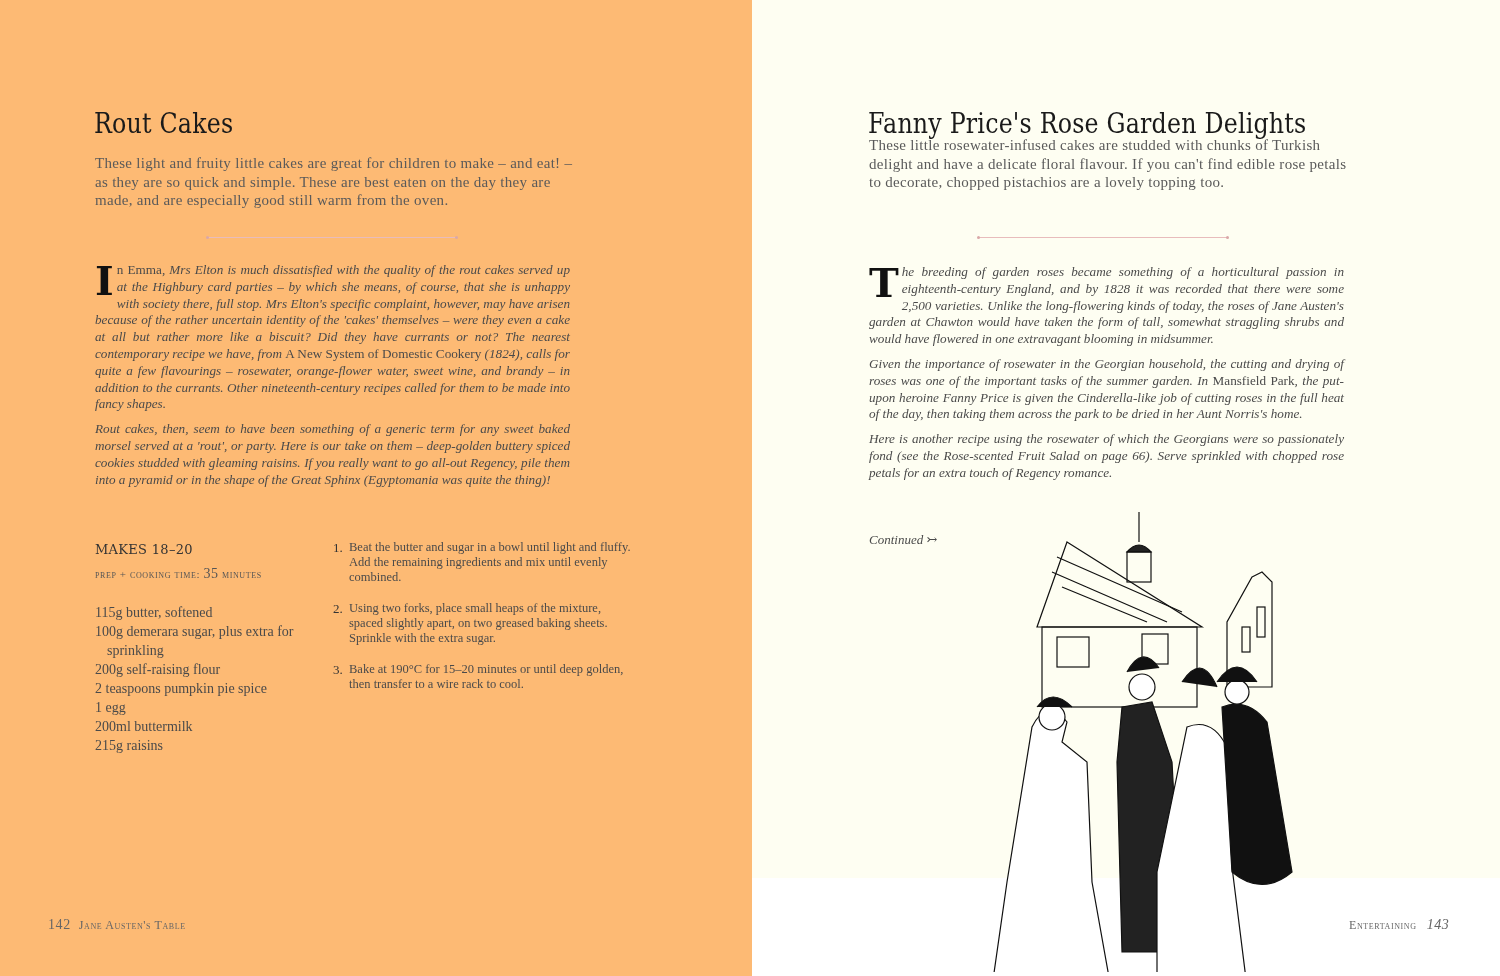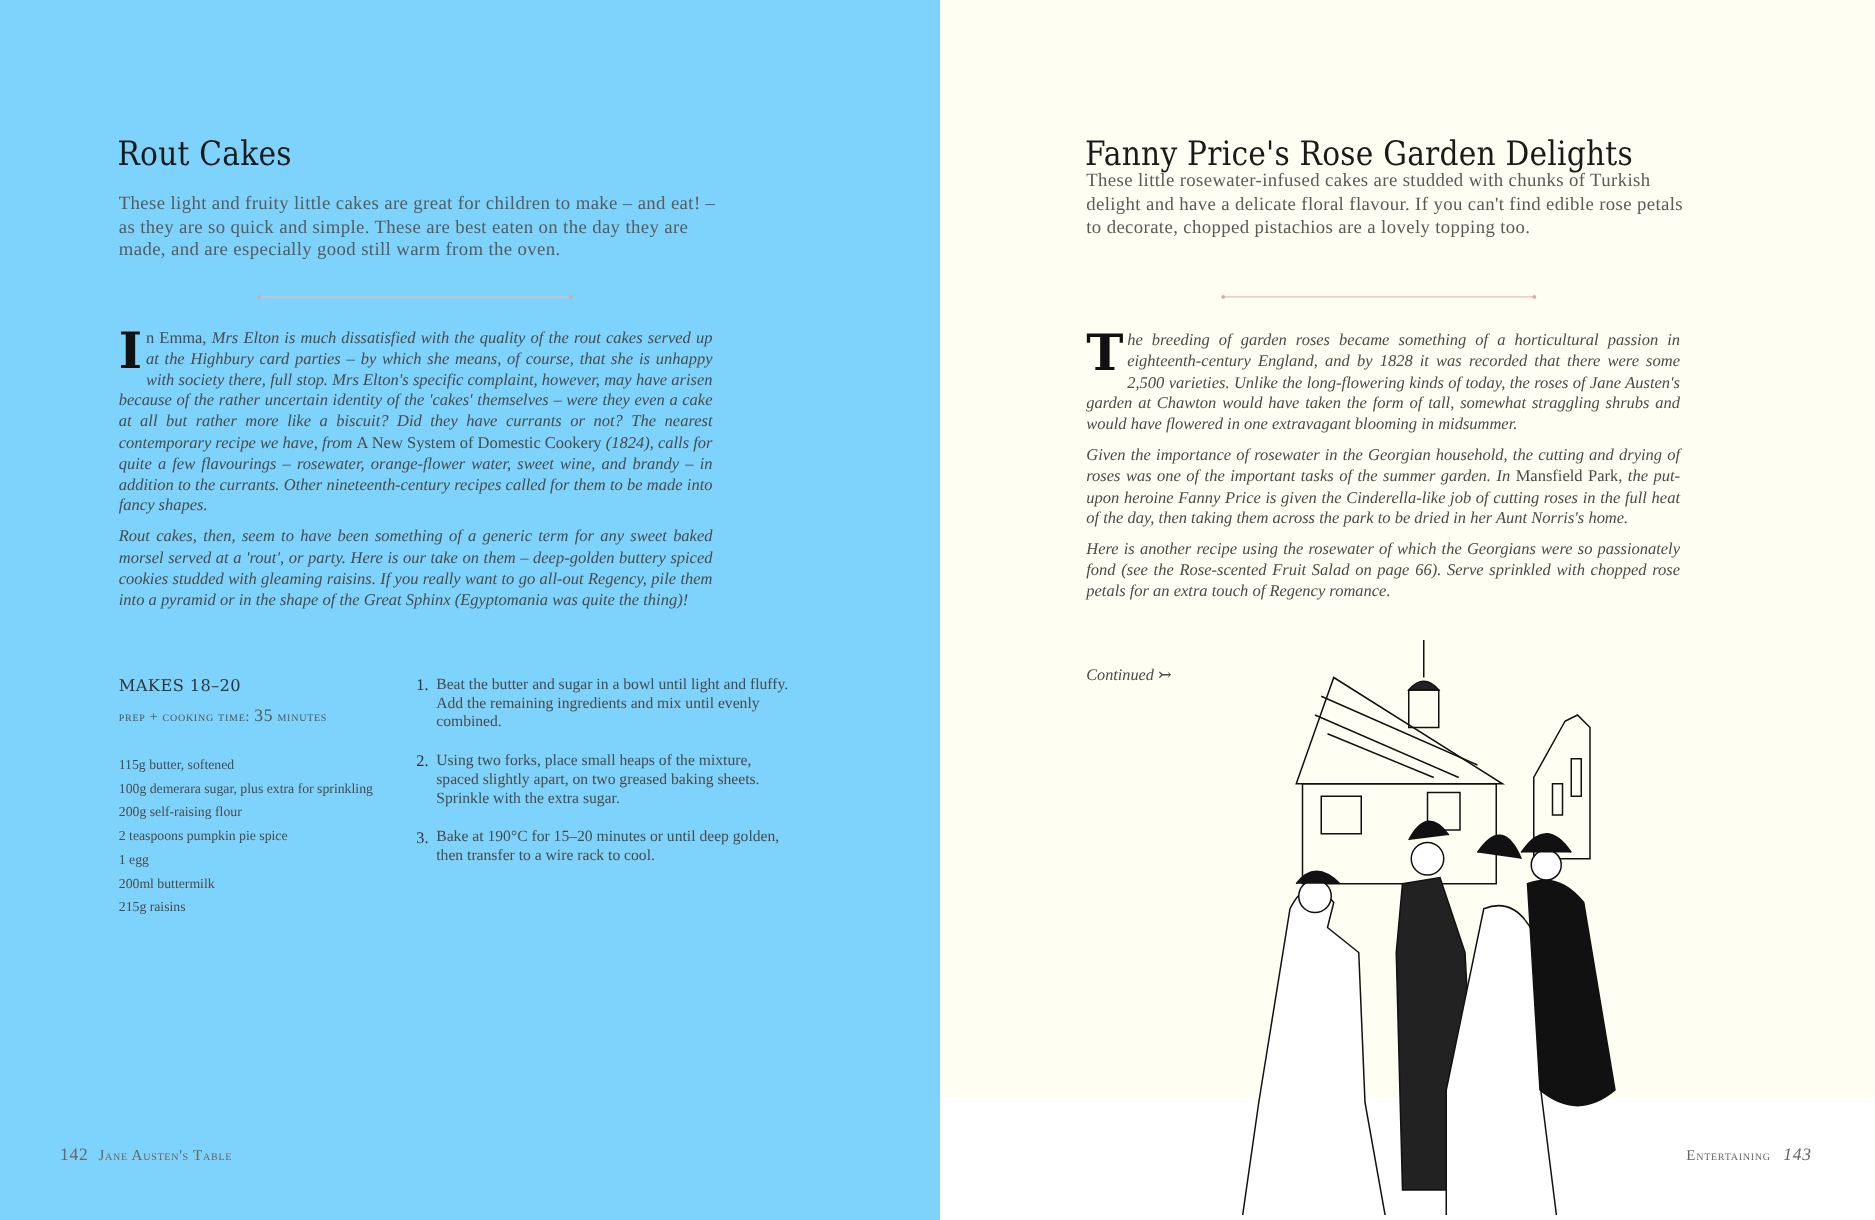--- a/index.html
+++ b/index.html
@@ -1,36 +1,36 @@
 <!DOCTYPE html>
 <html><head>
 <meta charset="utf-8">
 <style>
   * { box-sizing: border-box; margin: 0; padding: 0; }
   html, body { width: 1500px; height: 976px; overflow: hidden; }
   body { font-family: "Liberation Serif", "DejaVu Serif", serif; color: #3a3a3a; position: relative; }
   .spread { position: absolute; inset: 0; display: flex; }
-  .page-left { position: relative; width: 752px; height: 976px; background: #7dd3fc; }
+  .page-left { position: relative; width: 752px; height: 976px; background: #fdba74; }
   .page-right { position: relative; width: 748px; height: 878px; background: #fefef2; }
 
   .title { position: absolute; font-family: "DejaVu Serif", serif; font-weight: 400; font-size: 27px; color: #1a1a1a; letter-spacing: 0.2px; transform: scaleX(0.88); transform-origin: left top; }
   .intro { position: absolute; font-size: 15px; line-height: 18.5px; color: #5a5a5a; letter-spacing: 0.3px; }
   .divider { position: absolute; height: 1px; background: #e8bcbc; }
   .divider::before, .divider::after { content: ""; position: absolute; top: -1px; width: 3px; height: 3px; border-radius: 50%; background: #d9a8a8; }
   .divider::before { left: -1px; } .divider::after { right: -1px; }
 
   .essay { position: absolute; font-style: italic; font-size: 13.2px; line-height: 16.8px; color: #4a4a4a; text-align: justify; }
   .essay p { margin-bottom: 8px; }
   .dropcap { float: left; font-family: "DejaVu Serif", serif; font-style: normal; font-weight: 700; font-size: 40px; line-height: 34px; margin: 2px 3px 0 0; color: #111; }
   .upright { font-style: normal; }
 
   .makes { position: absolute; font-family: "DejaVu Serif", serif; font-size: 13px; color: #333; letter-spacing: 0.3px; }
   .preptime { position: absolute; font-size: 11px; letter-spacing: 0.6px; color: #555; font-variant: small-caps; }
   .preptime .num { font-size: 14px; }
-  .ingredients { position: absolute; font-size: 11px; line-height: 19px; color: #4a4a4a; list-style: none; }
+  .ingredients { position: absolute; font-size: 14px; line-height: 19px; color: #4a4a4a; list-style: none; }
   .ingredients li { padding-left: 12px; text-indent: -12px; }
   .method { position: absolute; list-style: none; font-size: 12.5px; line-height: 15px; color: #4a4a4a; }
   .method li { display: flex; margin-bottom: 16px; }
   .method .n { width: 16px; flex: none; color: #333; font-size: 13px; }
 
   .continued { position: absolute; font-style: italic; font-size: 13px; color: #4a4a4a; }
   .folio { position: absolute; font-size: 12px; color: #666; letter-spacing: 0.6px; font-variant: small-caps; }
   .folio .pg { font-size: 14px; margin-right: 8px; }
   .folio .pg-r { font-style: italic; font-size: 14px; margin-left: 10px; }
   .illustration { position: absolute; }

